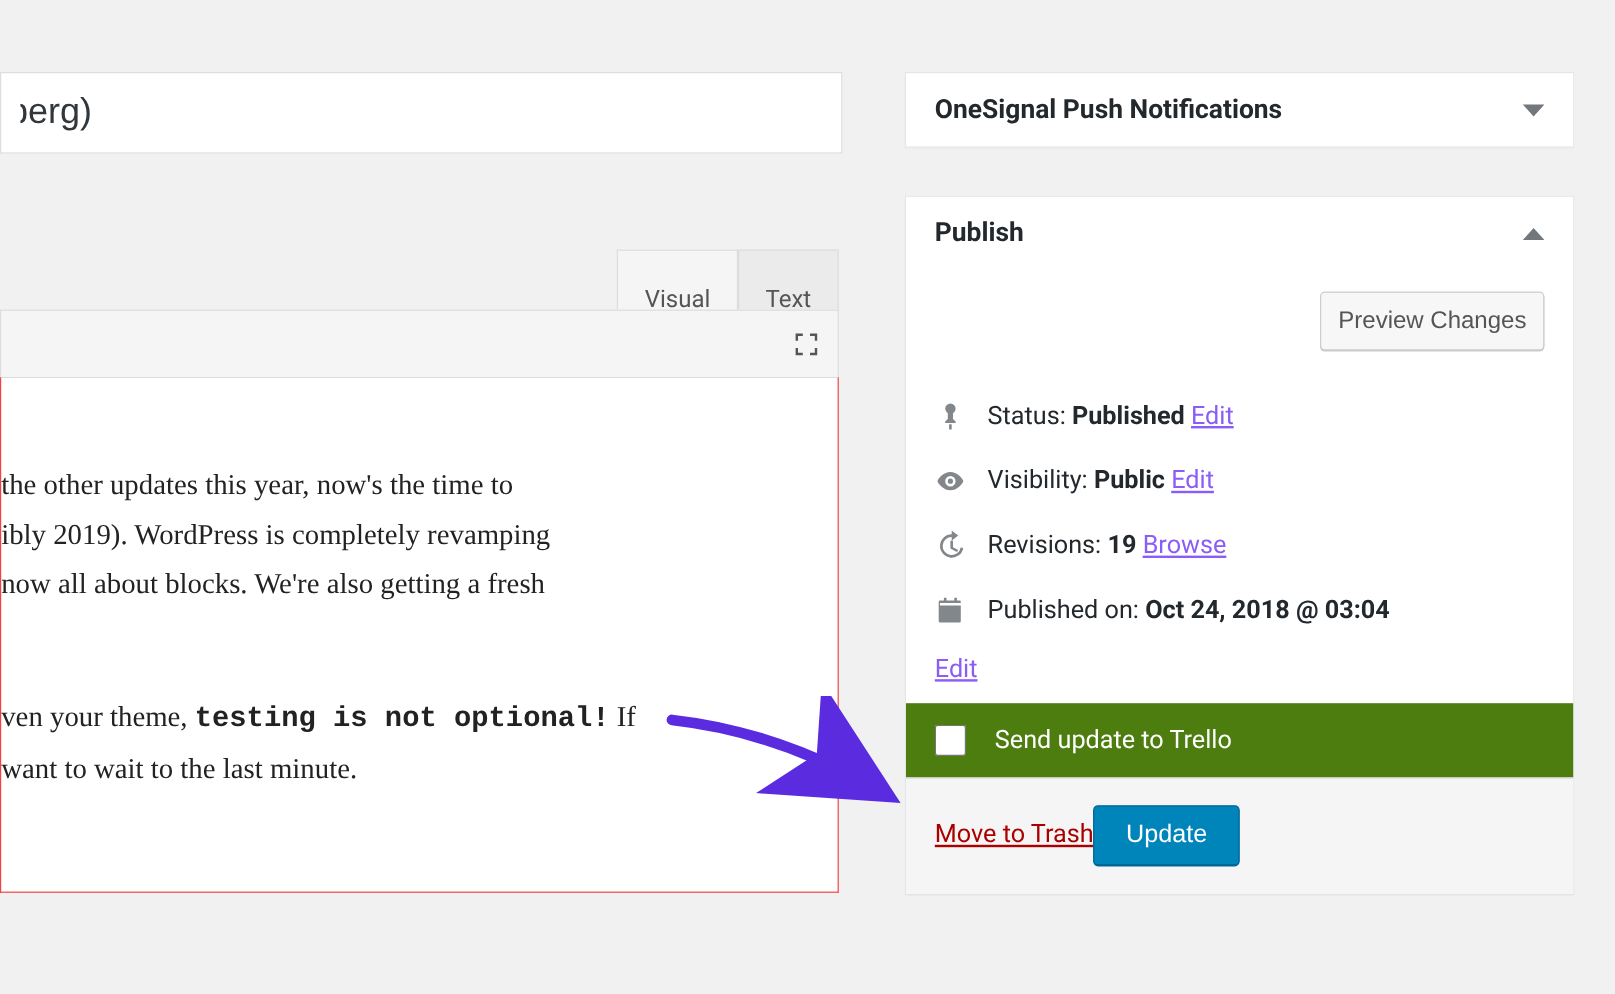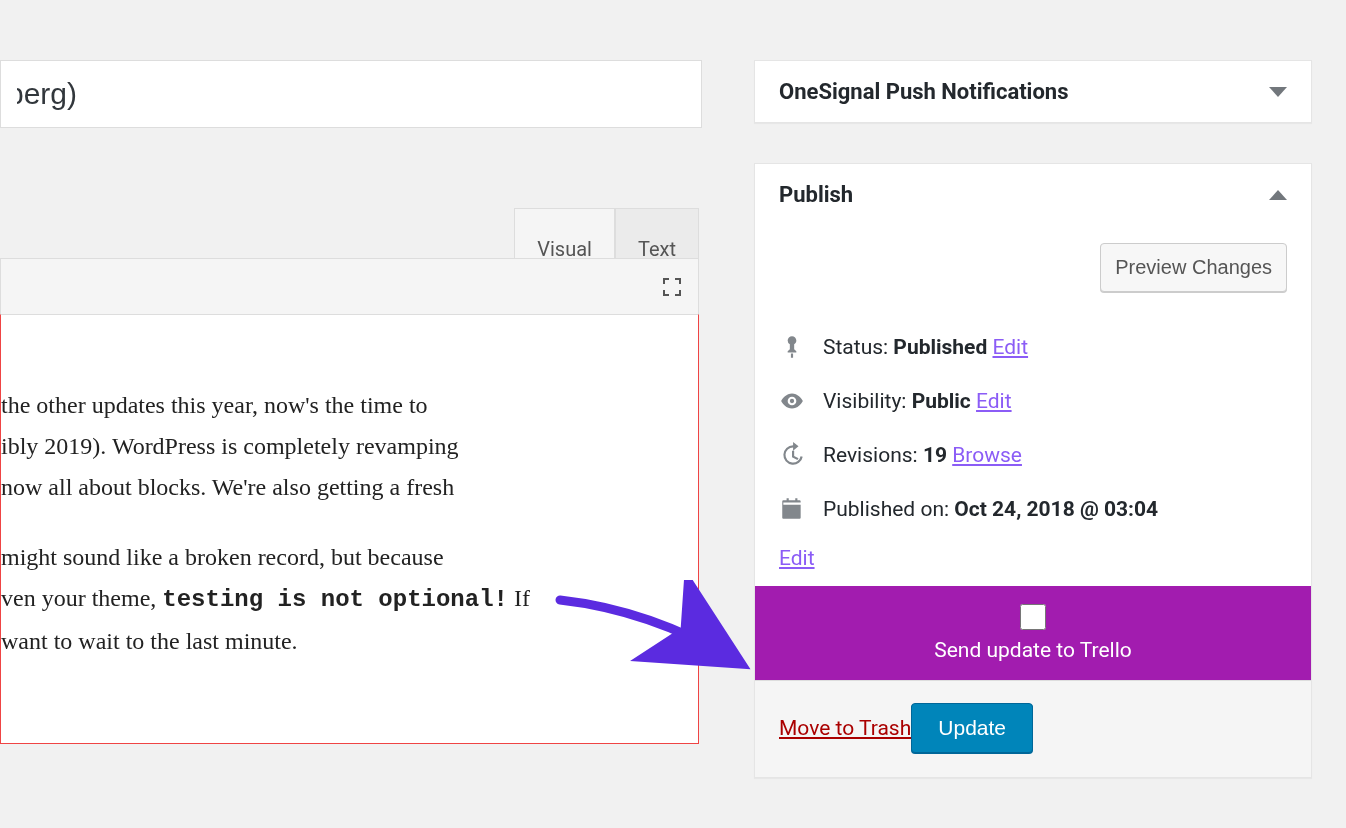--- a/index.html
+++ b/index.html
@@ -158,28 +158,27 @@
     text-decoration: underline;
     cursor: pointer;
     text-align: center;
   }
   .published-edit {
     display: block;
     padding: 2px 24px 16px 24px;
     font-size: 21px;
   }
   .trello-bar {
-    background: #a21caf;
+    background: #4d7c0f;
     color: #fff;
     padding: 18px 24px;
     display: flex;
     align-items: center;
-    gap: 8px;
-    font-size: 21px;
-    flex-direction: column;
+    gap: 24px;
+    font-size: 21px;
   }
   .trello-checkbox {
     width: 26px;
     height: 26px;
     background: #fff;
     border: none;
     flex-shrink: 0;
   }
   .major-actions {
     display: flex;
@@ -228,21 +227,21 @@
           </svg>
       </span>
     </div>
     <div class="editor-content">
       <p>
         <span> the other updates this year, now's the time to </span><br>
         <span>ibly 2019). WordPress is completely revamping </span><br>
         <span>now all about blocks. We're also getting a fresh </span>
       </p>
       <p>
-        <span>might sound like a broken record, but because </span><br>
+        <br>
         <span>ven your theme, </span><strong>testing is not optional!</strong><span> If </span><br>
         <span>want to wait to the last minute.</span>
       </p>
     </div>
   </div>
 </div>
 
 <div class="side-col">
 
   <div class="postbox">

